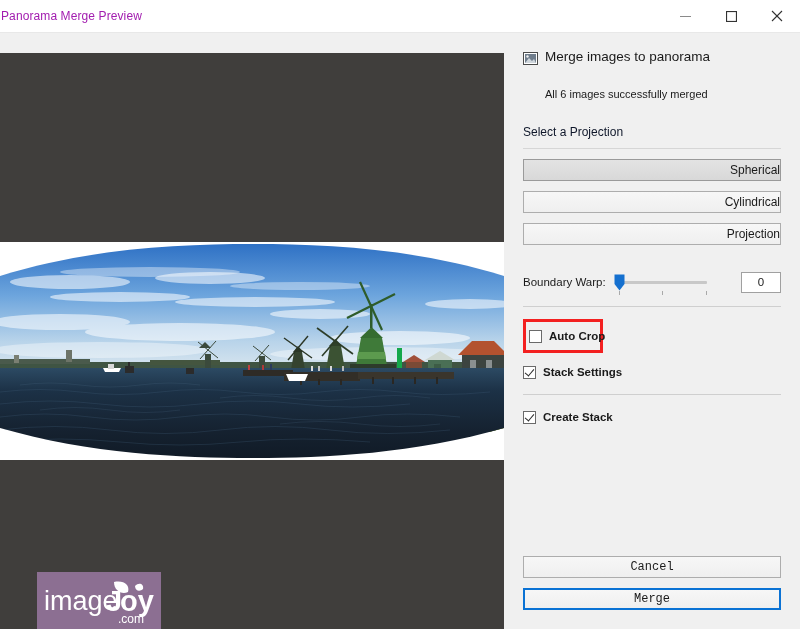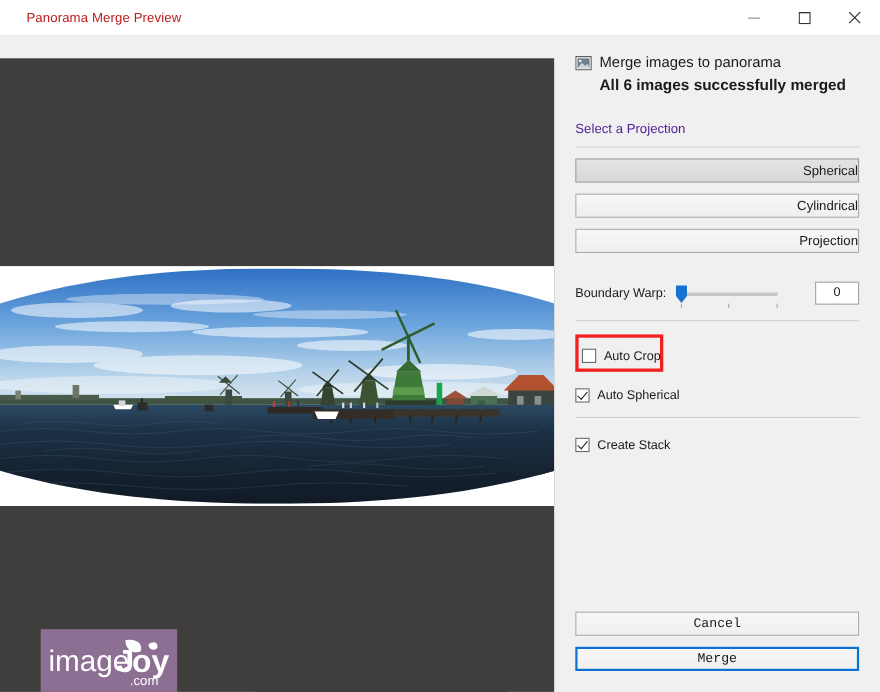--- a/index.html
+++ b/index.html
@@ -21,22 +21,22 @@
   .titlebar {
     height: 33px;
     background: #ffffff;
     border-bottom: 1px solid #e8e8e8;
     display: flex;
     align-items: center;
     flex: 0 0 auto;
   }
   .title-text {
     font-size: 12px;
-    color: #b91c1c;
-    padding-left: 24px;
+    color: #a21caf;
+    padding-left: 1px;
     letter-spacing: 0.1px;
     white-space: nowrap;
   }
   .title-spacer { flex: 1 1 auto; }
   .win-btns { display: flex; height: 33px; }
   .win-btn {
     width: 46px; height: 33px;
     display: flex; align-items: center; justify-content: center;
     background: transparent;
   }
@@ -104,31 +104,30 @@
     margin-top: 16px;
     gap: 7px;
   }
   .pic-icon { margin-top: 2px; flex: 0 0 auto; }
   .merge-title {
     font-size: 13.5px;
     color: #1a1a1a;
     line-height: 1.25;
   }
   .merge-sub {
-    font-size: 14px;
+    font-size: 11px;
     color: #1a1a1a;
-    margin-top: 0;
+    margin-top: 19px;
     margin-left: 22px;
     line-height: 1.2;
-    font-weight: bold;
   }
 
   .section-label {
     font-size: 12px;
-    color: #4c1d95;
+    color: #0f172a;
     margin-top: 24px;
   }
   .hr {
     height: 1px;
     background: #d6d6d6;
     margin-top: 9px;
   }
 
   .proj-btn {
     display: block;
@@ -196,23 +195,24 @@
     color: #1a1a1a;
     text-align: center;
     line-height: 19px;
     margin-left: 26px;
   }
 
   .hr2 { height: 1px; background: #cfcfcf; margin-top: 13px; }
 
   .cb-row {
     display: flex;
-    align-items: flex-end;
+    align-items: center;
     gap: 7px;
     height: 18px;
+    font-weight: bold;
   }
   .cb-wrap-hl {
     position: relative;
     margin-top: 12px;
     padding: 5px 5px 5px 3px;
     border: 3px solid #f32020;
     display: inline-flex;
     align-items: center;
     width: 80px;
   }
@@ -530,21 +530,21 @@
 
       <div class="cb-wrap-hl">
         <div class="cb-row">
           <span class="checkbox"></span>
           <span class="cb-label">Auto Crop</span>
         </div>
       </div>
 
       <div class="cb-row cb-plain">
         <span class="checkbox checked"></span>
-        <span class="cb-label">Auto Spherical</span>
+        <span class="cb-label">Stack Settings</span>
       </div>
 
       <div class="hr2"></div>
 
       <div class="cb-row cb-plain2">
         <span class="checkbox checked"></span>
         <span class="cb-label">Create Stack</span>
       </div>
 
       <div class="spacer"></div>

